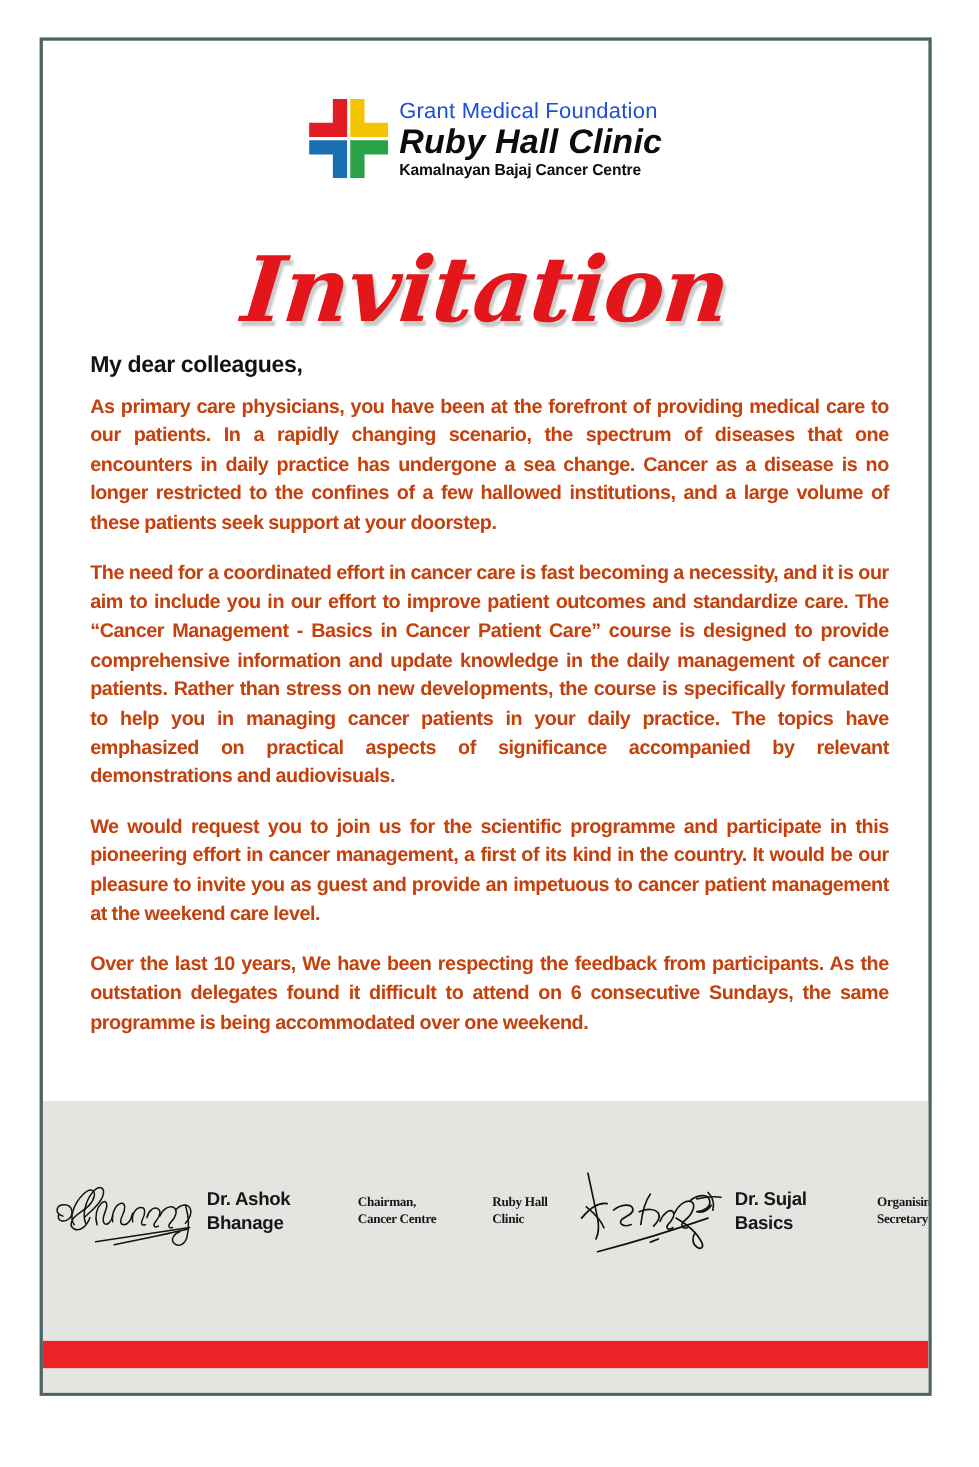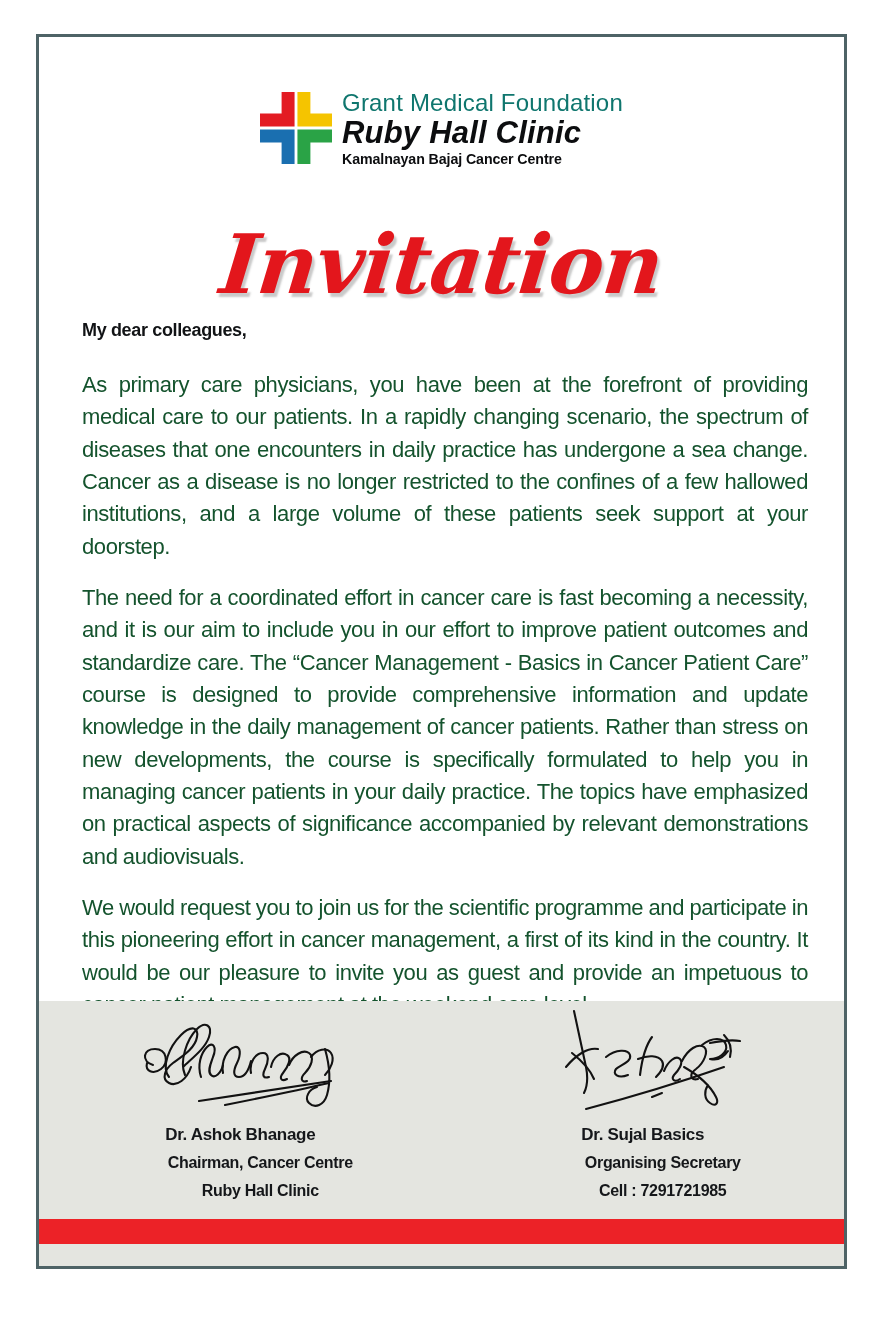--- a/index.html
+++ b/index.html
@@ -58,23 +58,23 @@
     display: block;
   }
   .logo-text {
     display: flex;
     flex-direction: column;
     align-items: flex-start;
     line-height: 1;
     padding-top: 2px;
   }
   .lt-line1 {
-    font-size: 24px;
+    font-size: 20px;
     letter-spacing: 0.2px;
-    color: #0f766e;
+    color: #1d4ed8;
     font-weight: 400;
     font-family: "Liberation Sans", sans-serif;
   }
   .lt-line2 {
     font-size: 31px;
     font-weight: bold;
     font-style: italic;
     color: #0c0d0f;
     letter-spacing: 0.2px;
     margin-top: 2px;
@@ -114,31 +114,31 @@
   }
 
   
   .body-copy {
     position: absolute;
     left: 43px;
     top: 283px;
     width: 726px;
   }
   .salutation {
-    font-size: 18px;
+    font-size: 21px;
     font-weight: bold;
     color: #111315;
     letter-spacing: -0.35px;
-    margin: 0 0 28px 0;
+    margin: 0 0 12px 0;
     font-family: "Liberation Sans", sans-serif;
   }
   .para {
-    font-size: 22px;
-    font-weight: normal;
-    color: #14532d;
+    font-size: 18px;
+    font-weight: bold;
+    color: #c2410c;
     line-height: 1.47;
     text-align: justify;
     letter-spacing: -0.42px;
     margin: 0 0 19px 0;
     word-spacing: -0.3px;
     font-family: "Liberation Sans", sans-serif;
   }
   .para:last-child { margin-bottom: 0; }
 
   
@@ -154,45 +154,45 @@
     position: absolute;
     left: 0;
     top: 0;
     width: 100%;
     height: 200px;
     display: flex;
   }
   .sig-col {
     flex: 1 1 50%;
     display: flex;
-    flex-direction: column;
+    flex-direction: row;
     align-items: center;
-    justify-content: space-between;
+    justify-content: flex-start;
   }
   .sig-img {
     height: 112px;
     width: 230px;
     display: block;
     margin-top: 4px;
   }
   .sig-name {
     font-size: 17px;
     font-weight: bold;
     color: #15171a;
     letter-spacing: -0.3px;
     line-height: 1.28;
     font-family: "Liberation Sans", sans-serif;
   }
   .sig-role {
-    font-size: 16px;
+    font-size: 12px;
     font-weight: 600;
     color: #15171a;
     letter-spacing: -0.3px;
     line-height: 1.33;
-    font-family: Liberation Sans, sans-serif;
+    font-family: Liberation Serif, serif;
     margin-left: 40px;
   }
 
   
   .red-bar {
     position: absolute;
     left: 0;
     bottom: 22px;
     width: 100%;
     height: 25px;
@@ -235,20 +235,21 @@
 
     <div class="title-area">
       <div class="invitation-title">Invitation</div>
     </div>
 
     <div class="body-copy">
       <p class="salutation">My dear colleagues,</p>
       <p class="para">As primary care physicians, you have been at the forefront of providing medical care to our patients. In a rapidly changing scenario, the spectrum of diseases that one encounters in daily practice has undergone a sea change. Cancer as a disease is no longer restricted to the confines of a few hallowed institutions, and a large volume of these patients seek support at your doorstep.</p>
       <p class="para">The need for a coordinated effort in cancer care is fast becoming a necessity, and it is our aim to include you in our effort to improve patient outcomes and standardize care. The “Cancer Management - Basics in Cancer Patient Care” course is designed to provide comprehensive information and update knowledge in the daily management of cancer patients. Rather than stress on new developments, the course is specifically formulated to help you in managing cancer patients in your daily practice. The topics have emphasized on practical aspects of significance accompanied by relevant demonstrations and audiovisuals.</p>
       <p class="para">We would request you to join us for the scientific programme and participate in this pioneering effort in cancer management, a first of its kind in the country. It would be our pleasure to invite you as guest and provide an impetuous to cancer patient management at the weekend care level.</p>
+      <p class="para">Over the last 10 years, We have been respecting the feedback from participants. As the outstation delegates found it difficult to attend on 6 consecutive Sundays, the same programme is being accommodated over one weekend.</p>
     </div>
 
     <div class="sig-band">
       <div class="sig-cols">
 
         <div class="sig-col">
           <svg class="sig-img" viewBox="0 0 230 112">
             <g fill="none" stroke="#121212" stroke-width="2.1" stroke-linecap="round" stroke-linejoin="round">
               <path d="M28 60 C16 56 18 44 30 44 C42 44 44 58 36 64 C28 70 20 66 22 58"></path>
               <path d="M44 72 C36 62 44 42 56 30 C66 20 74 22 72 32 C70 44 56 52 48 58 C40 64 36 74 44 78 C52 82 62 74 66 62"></path>

